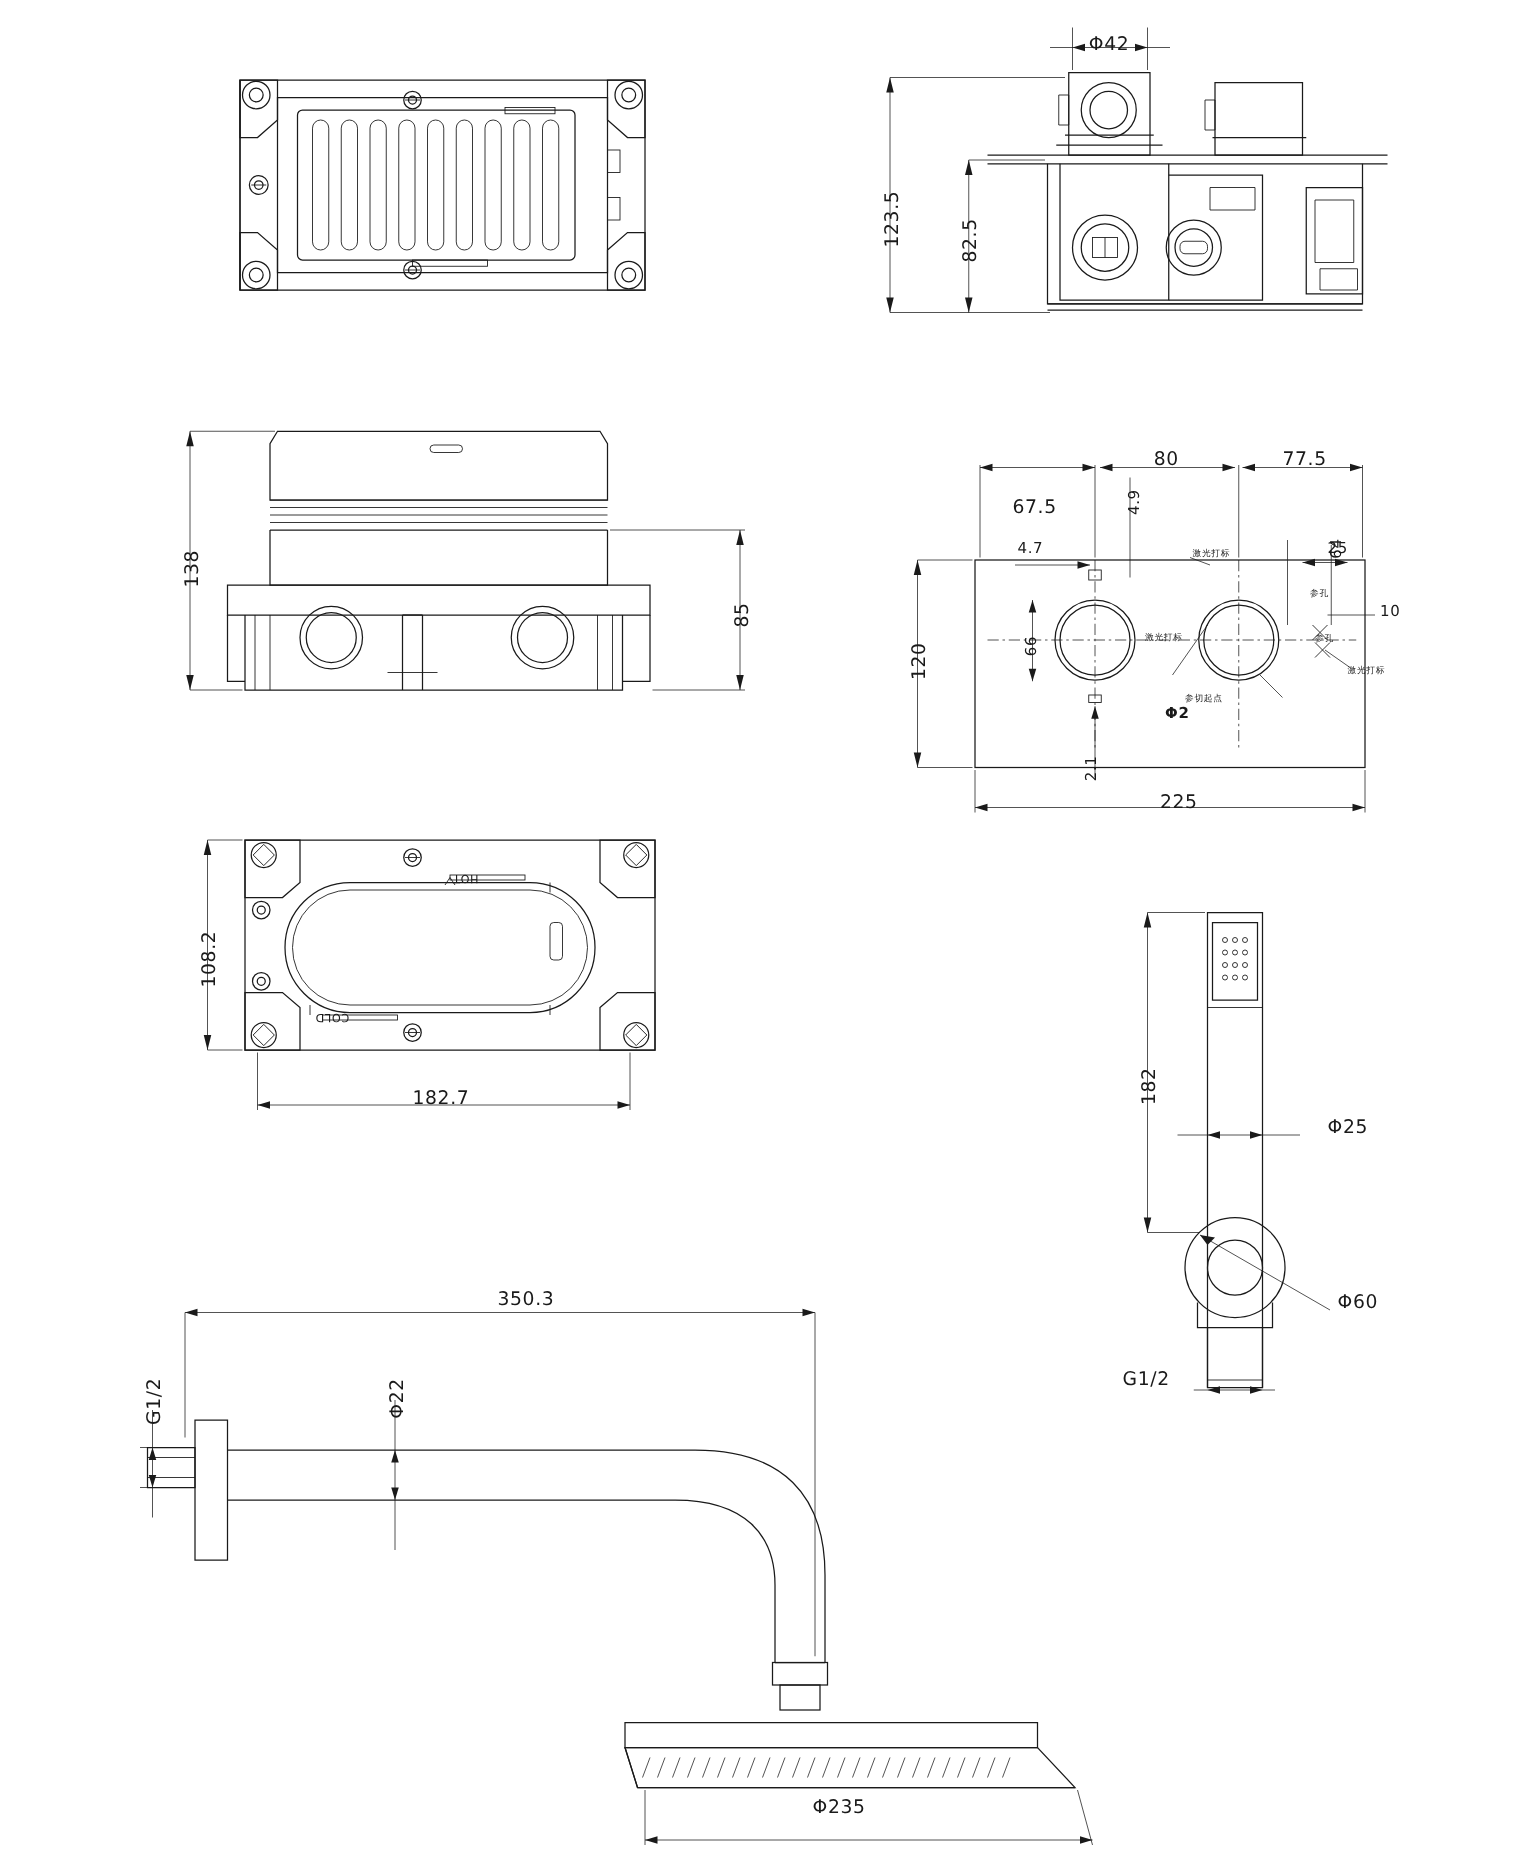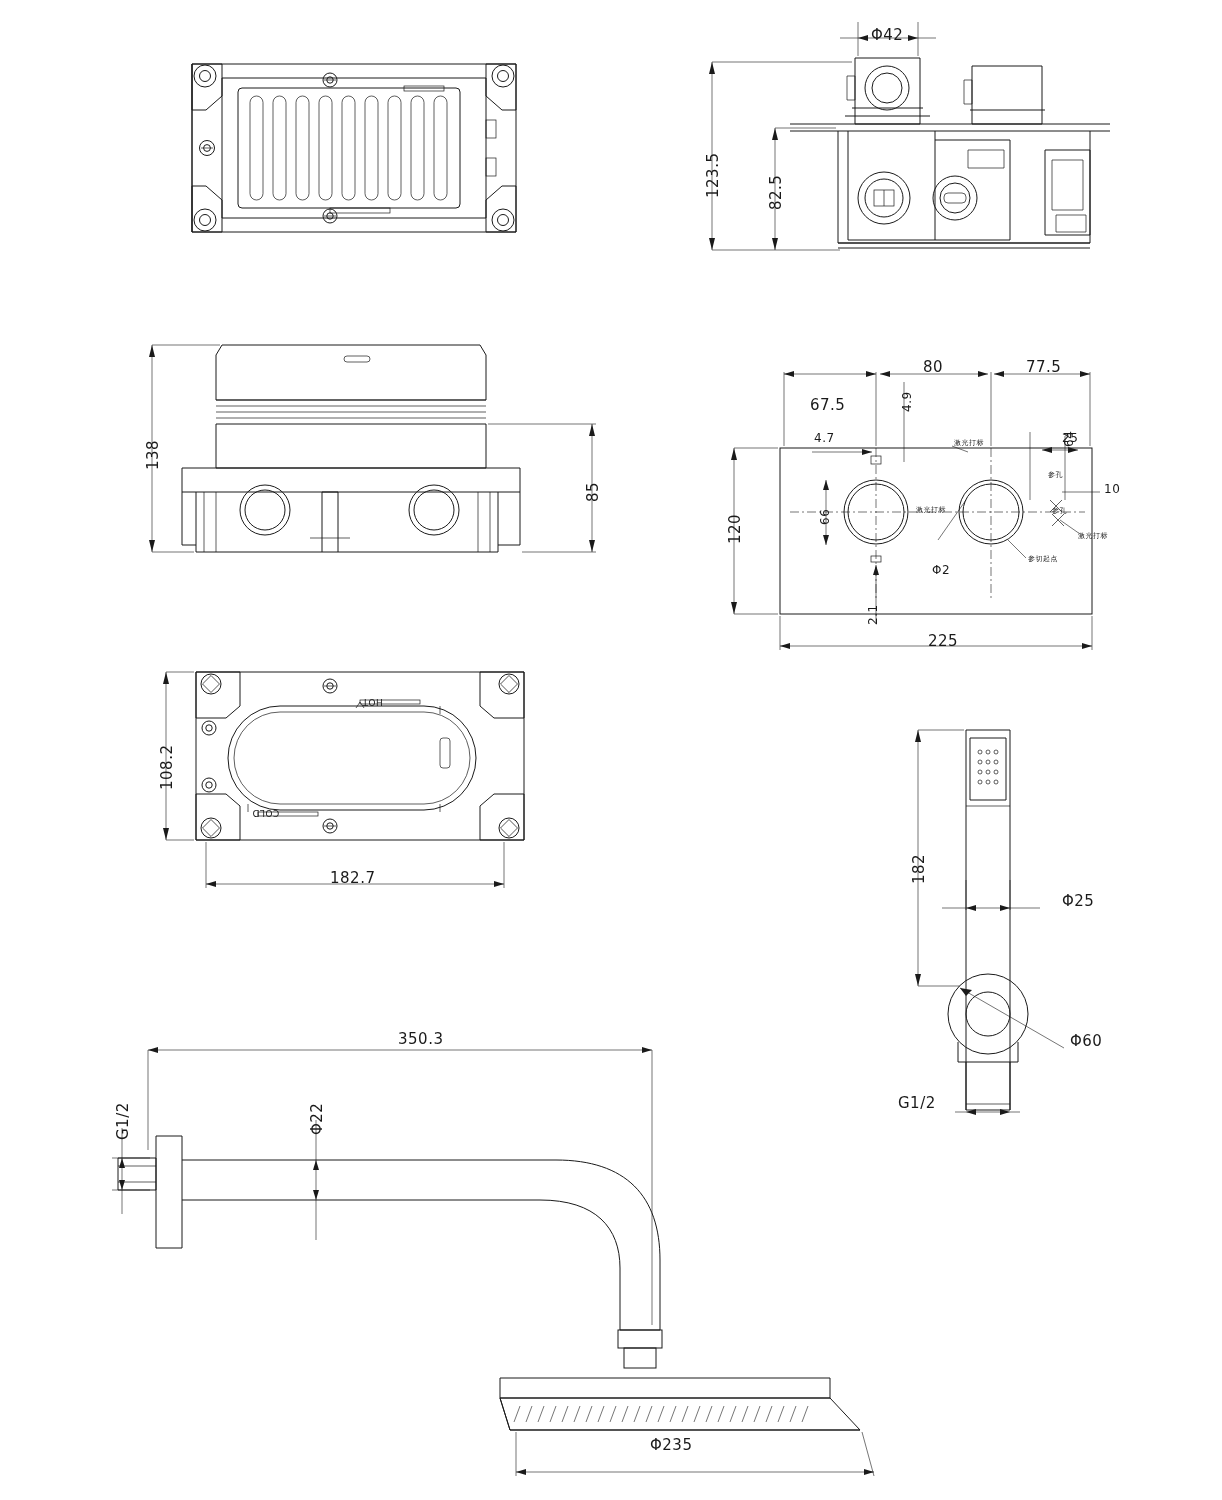--- a/index.html
+++ b/index.html
@@ -436,25 +436,25 @@
   <div class="dim" style="left:1026px; top:358px;">77.5</div>
   <div class="dim small rot90" style="left:900px; top:412px;">4.9</div>
   <div class="dim small" style="left:814px; top:431px;">4.7</div>
   <div class="dim small rot90" style="left:818px; top:525px;">66</div>
   <div class="dim rot90" style="left:726px; top:544px;">120</div>
   <div class="dim" style="left:928px; top:632px;">225</div>
   <div class="dim small rot90" style="left:866px; top:625px;">2.1</div>
   <div class="dim small rot90" style="left:1062px; top:447px;">64</div>
   <div class="dim small" style="left:1062px; top:431px;">25</div>
   <div class="dim small" style="left:1104px; top:482px;">10</div>
-  <div class="dim small" style="left:932px; top:563px;">Φ2</div>
+  <div class="dim small" style="left:932px; top:563px;font-weight:bold;">Φ2</div>
   <div class="dim cn" style="left:954px; top:438px;">激光打标</div>
   <div class="dim cn" style="left:916px; top:505px;">激光打标</div>
   <div class="dim cn" style="left:1078px; top:531px;">激光打标</div>
-  <div class="dim cn" style="left:1028px; top:554px;">参切起点</div>
+  <div class="dim cn" style="left:948px; top:554px;">参切起点</div>
   <div class="dim cn" style="left:1048px; top:470px;">参孔</div>
   <div class="dim cn" style="left:1052px; top:506px;">参孔</div>
 
   <div class="dim rot90" style="left:158px; top:790px;">108.2</div>
   <div class="dim" style="left:330px; top:869px;">182.7</div>
   <div class="dim tiny" style="left:362px; top:697px; transform:rotate(180deg);">HOT</div>
   <div class="dim tiny" style="left:252px; top:808px; transform:rotate(180deg);">COLD</div>
 
   <div class="dim rot90" style="left:910px; top:884px;">182</div>
   <div class="dim" style="left:1046px; top:892px;margin-left:16px;">Φ25</div>

